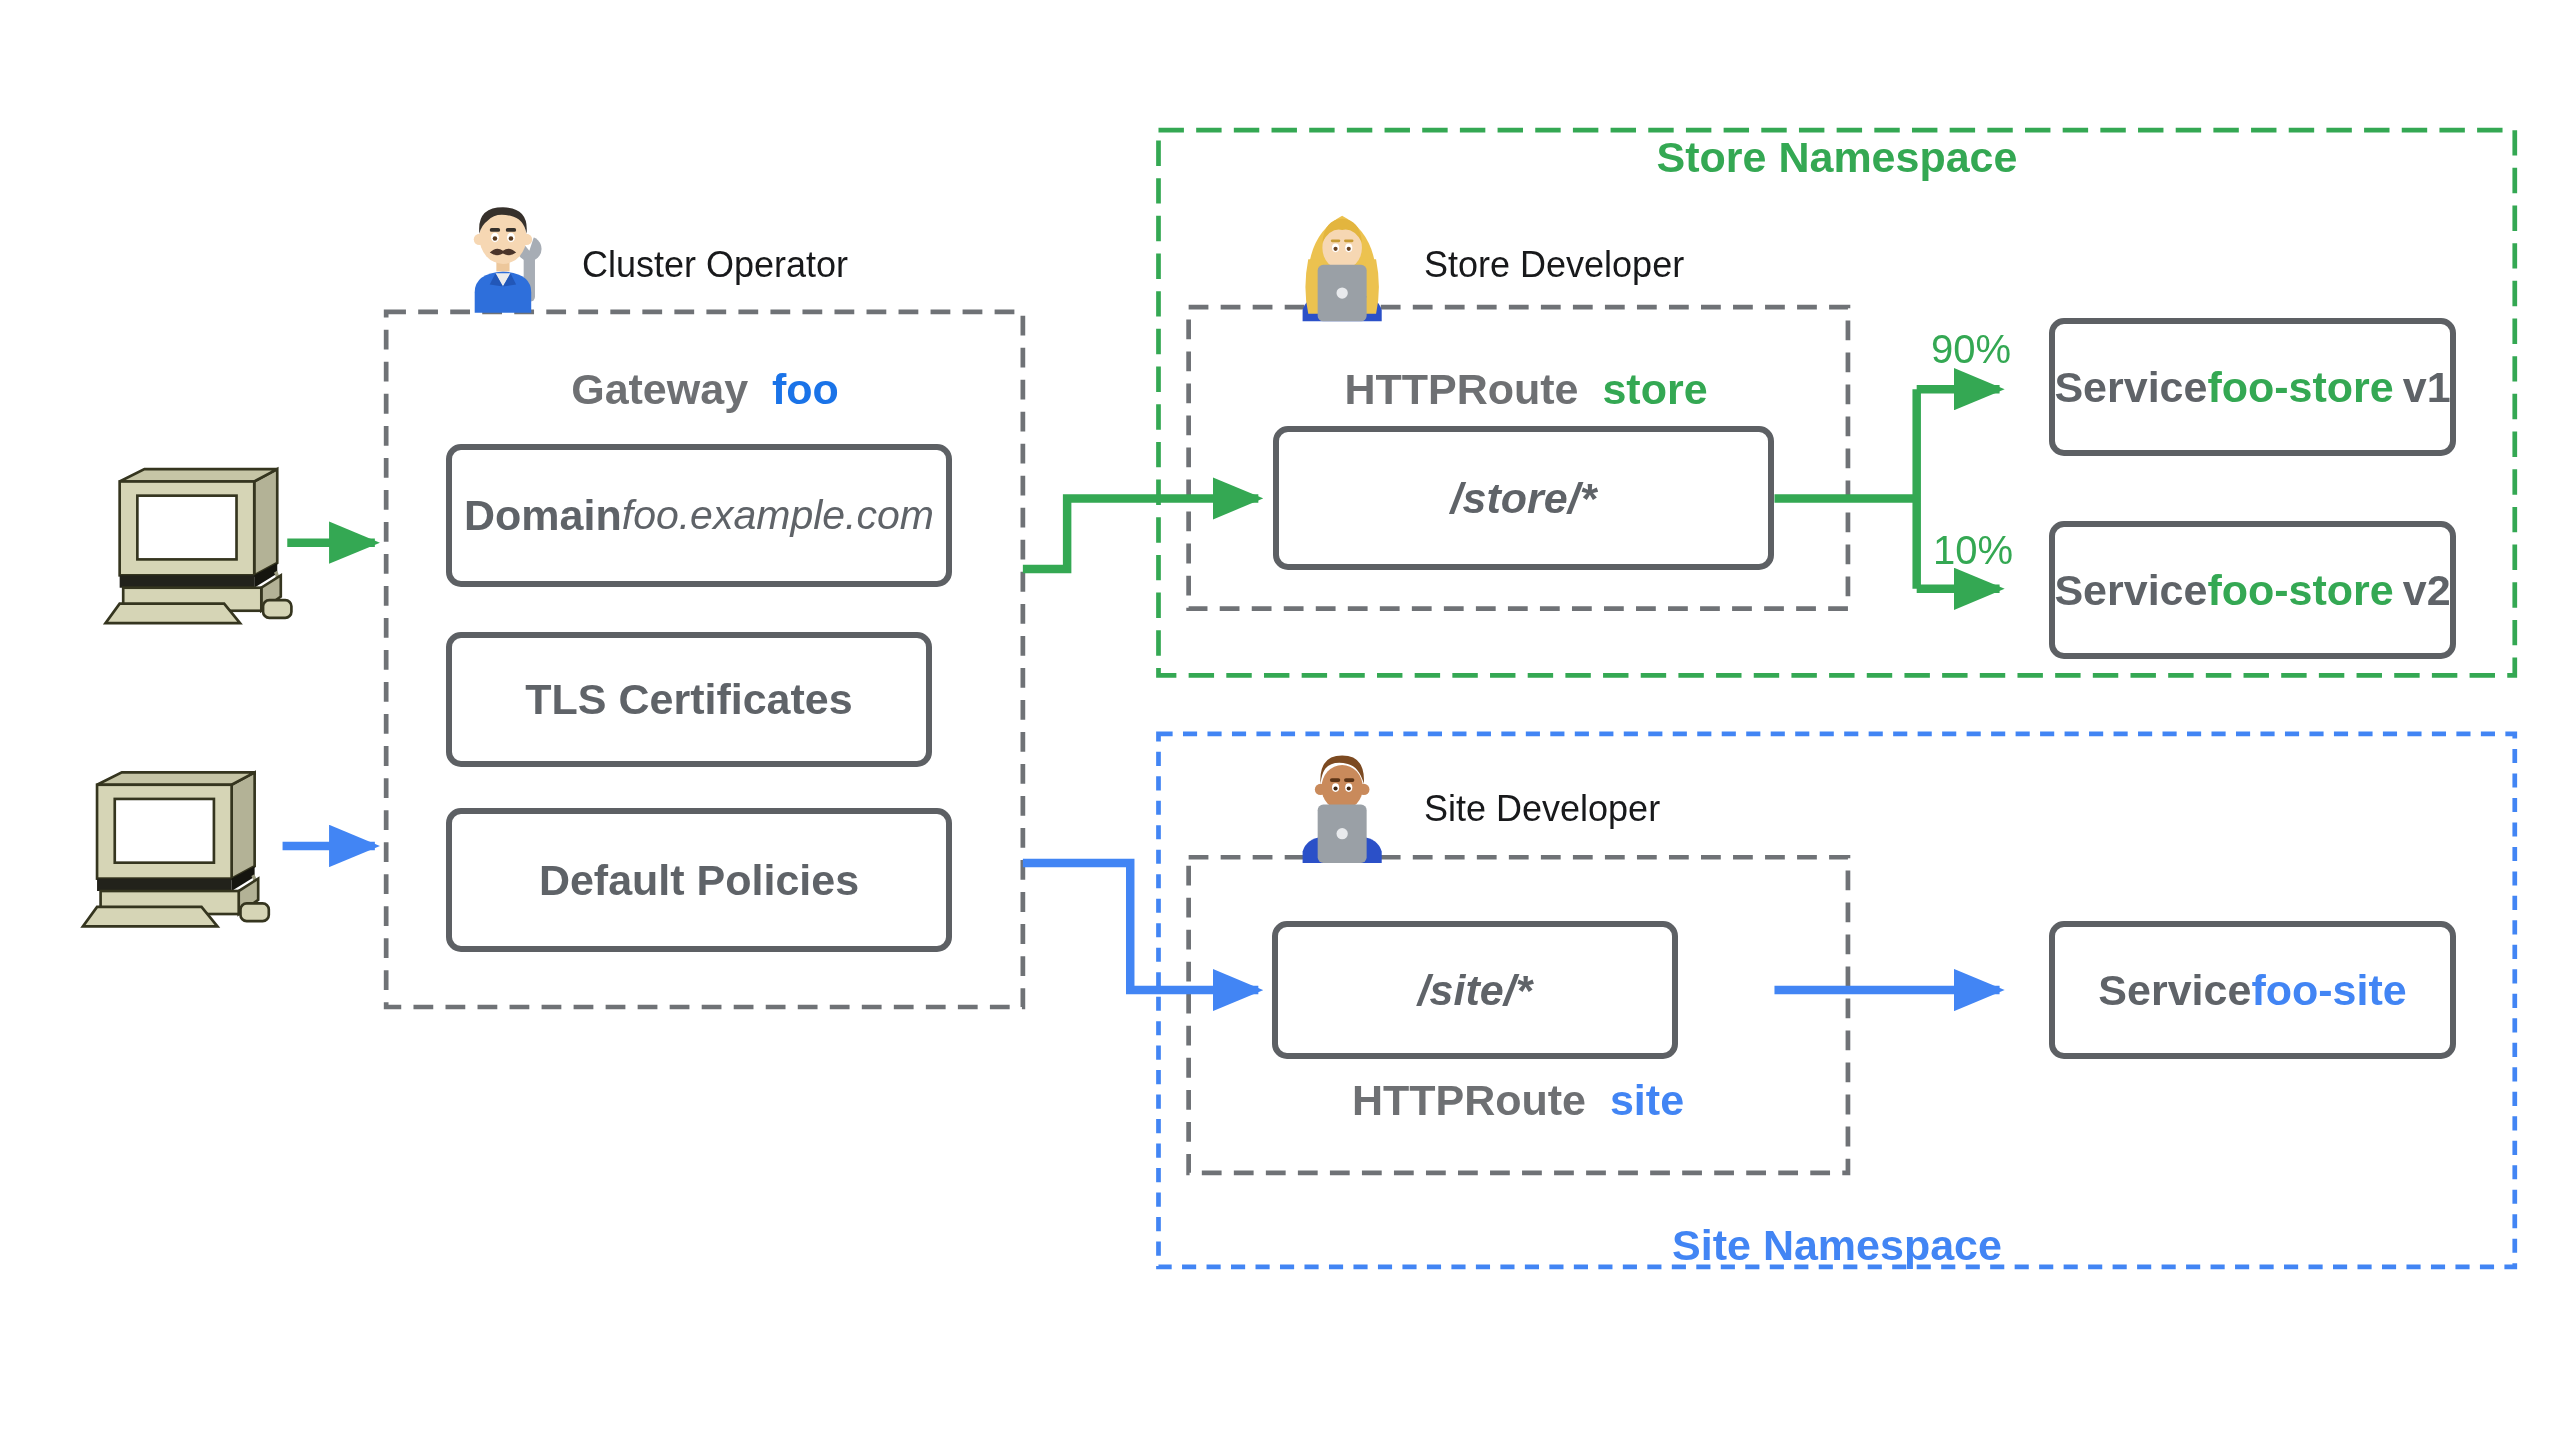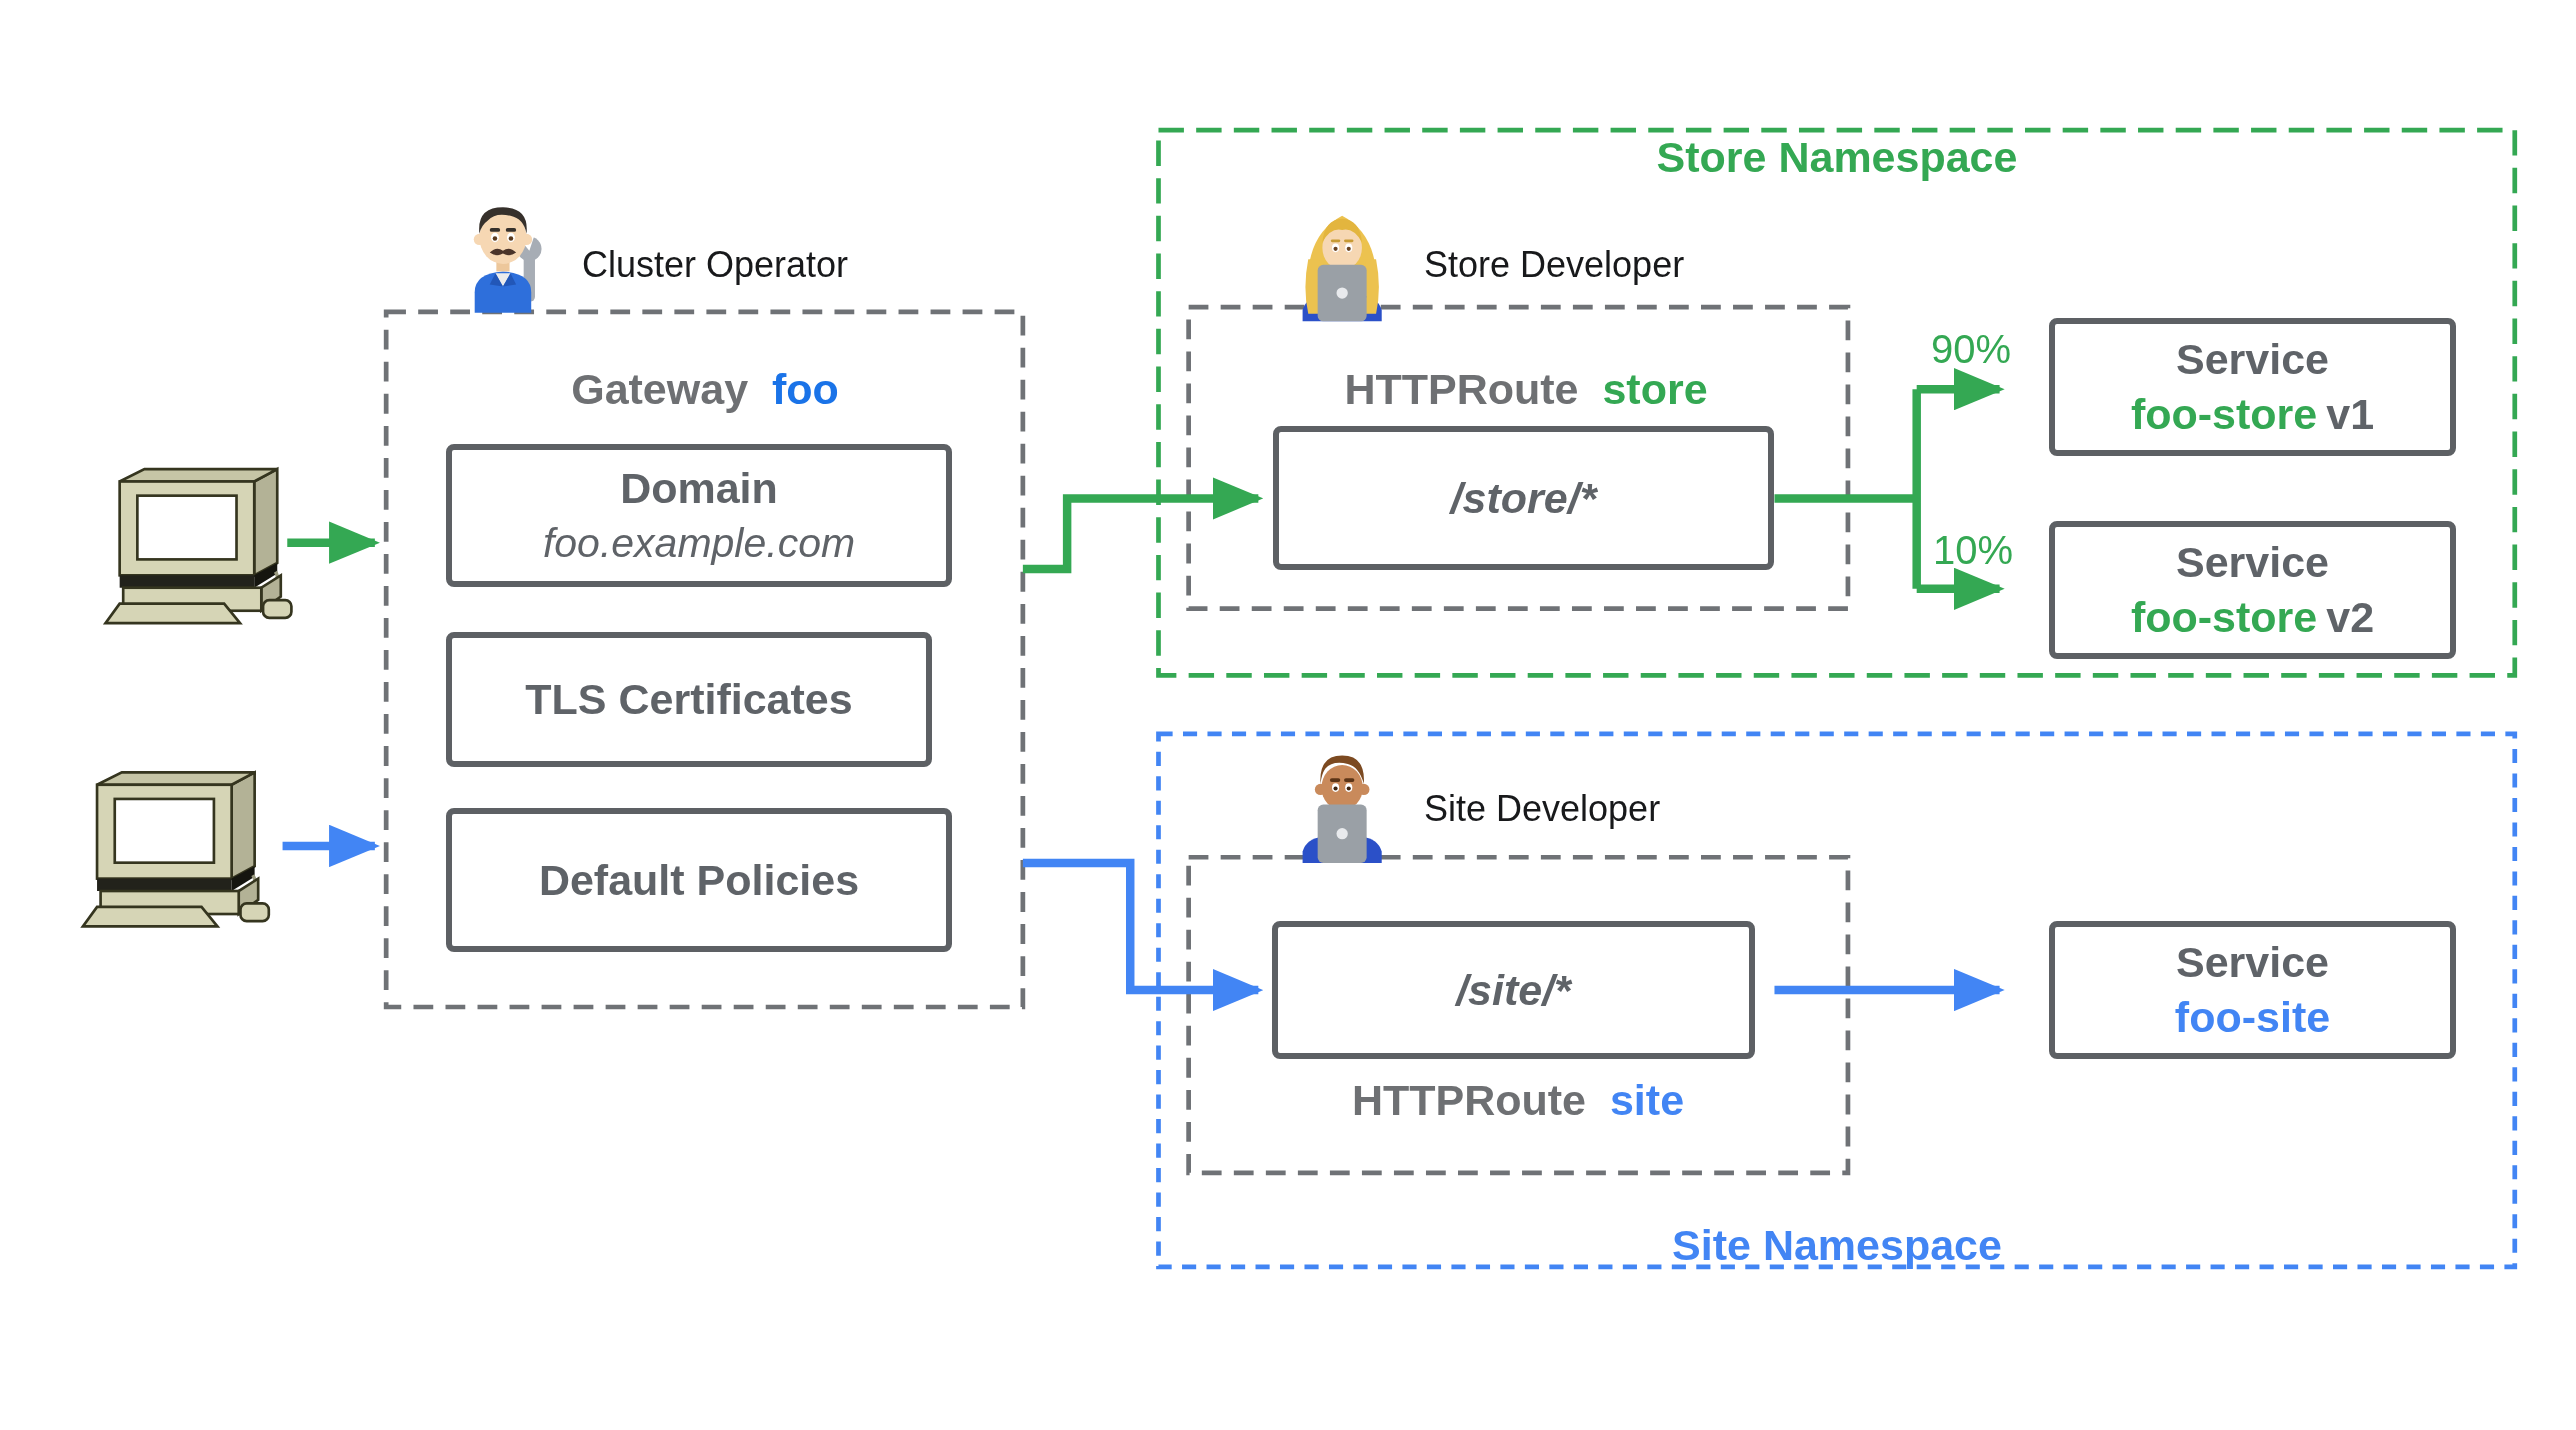--- a/index.html
+++ b/index.html
@@ -5,22 +5,22 @@
   html,body { margin:0; padding:0; background:#ffffff; }
   #canvas {
     position:relative; width:2576px; height:1431px; background:#ffffff;
     font-family:"Liberation Sans","DejaVu Sans",sans-serif; overflow:hidden;
   }
   #shapes { position:absolute; left:0; top:0; width:2576px; height:1431px; }
 
   
   .box {
     position:absolute; box-sizing:border-box; background:#ffffff;
-    border:6.6px solid #5d6064; border-radius:8px;
-    display:flex; flex-direction:column; align-items:center; justify-content:center;
+    border:6.6px solid #5d6064; border-radius:15px;
+    display:flex; flex-direction:row; align-items:center; justify-content:center;
     color:#5f6368; font-weight:700; font-size:43px; line-height:55px; text-align:center;
     white-space:nowrap;
   }
   .box .italic { font-style:italic; font-weight:400; font-size:41px; }
   .path-text { font-style:italic; }
 
   
   .lbl { position:absolute; white-space:nowrap; }
   .lbl.centered { transform:translateX(-50%); }
   .title { font-weight:700; font-size:43px; line-height:53px; color:#6e7073; }
@@ -185,21 +185,21 @@
   </div>
 
   <div class="box" style="left:446px; top:808px; width:506px; height:144px;">
     <div>Default Policies</div>
   </div>
 
   <div class="box" style="left:1273px; top:426px; width:501px; height:144px;">
     <div class="path-text">/store/*</div>
   </div>
 
-  <div class="box" style="left:1272px; top:921px; width:483px; height:138px;">
+  <div class="box" style="left:1272px; top:921px; width:406px; height:138px;">
     <div class="path-text">/site/*</div>
   </div>
 
   <div class="box" style="left:2049px; top:318px; width:407px; height:138px;">
     <div>Service</div>
     <div>
       <span class="green">foo-store</span><span class="svc-ver">v1</span>
     </div>
   </div>
 

